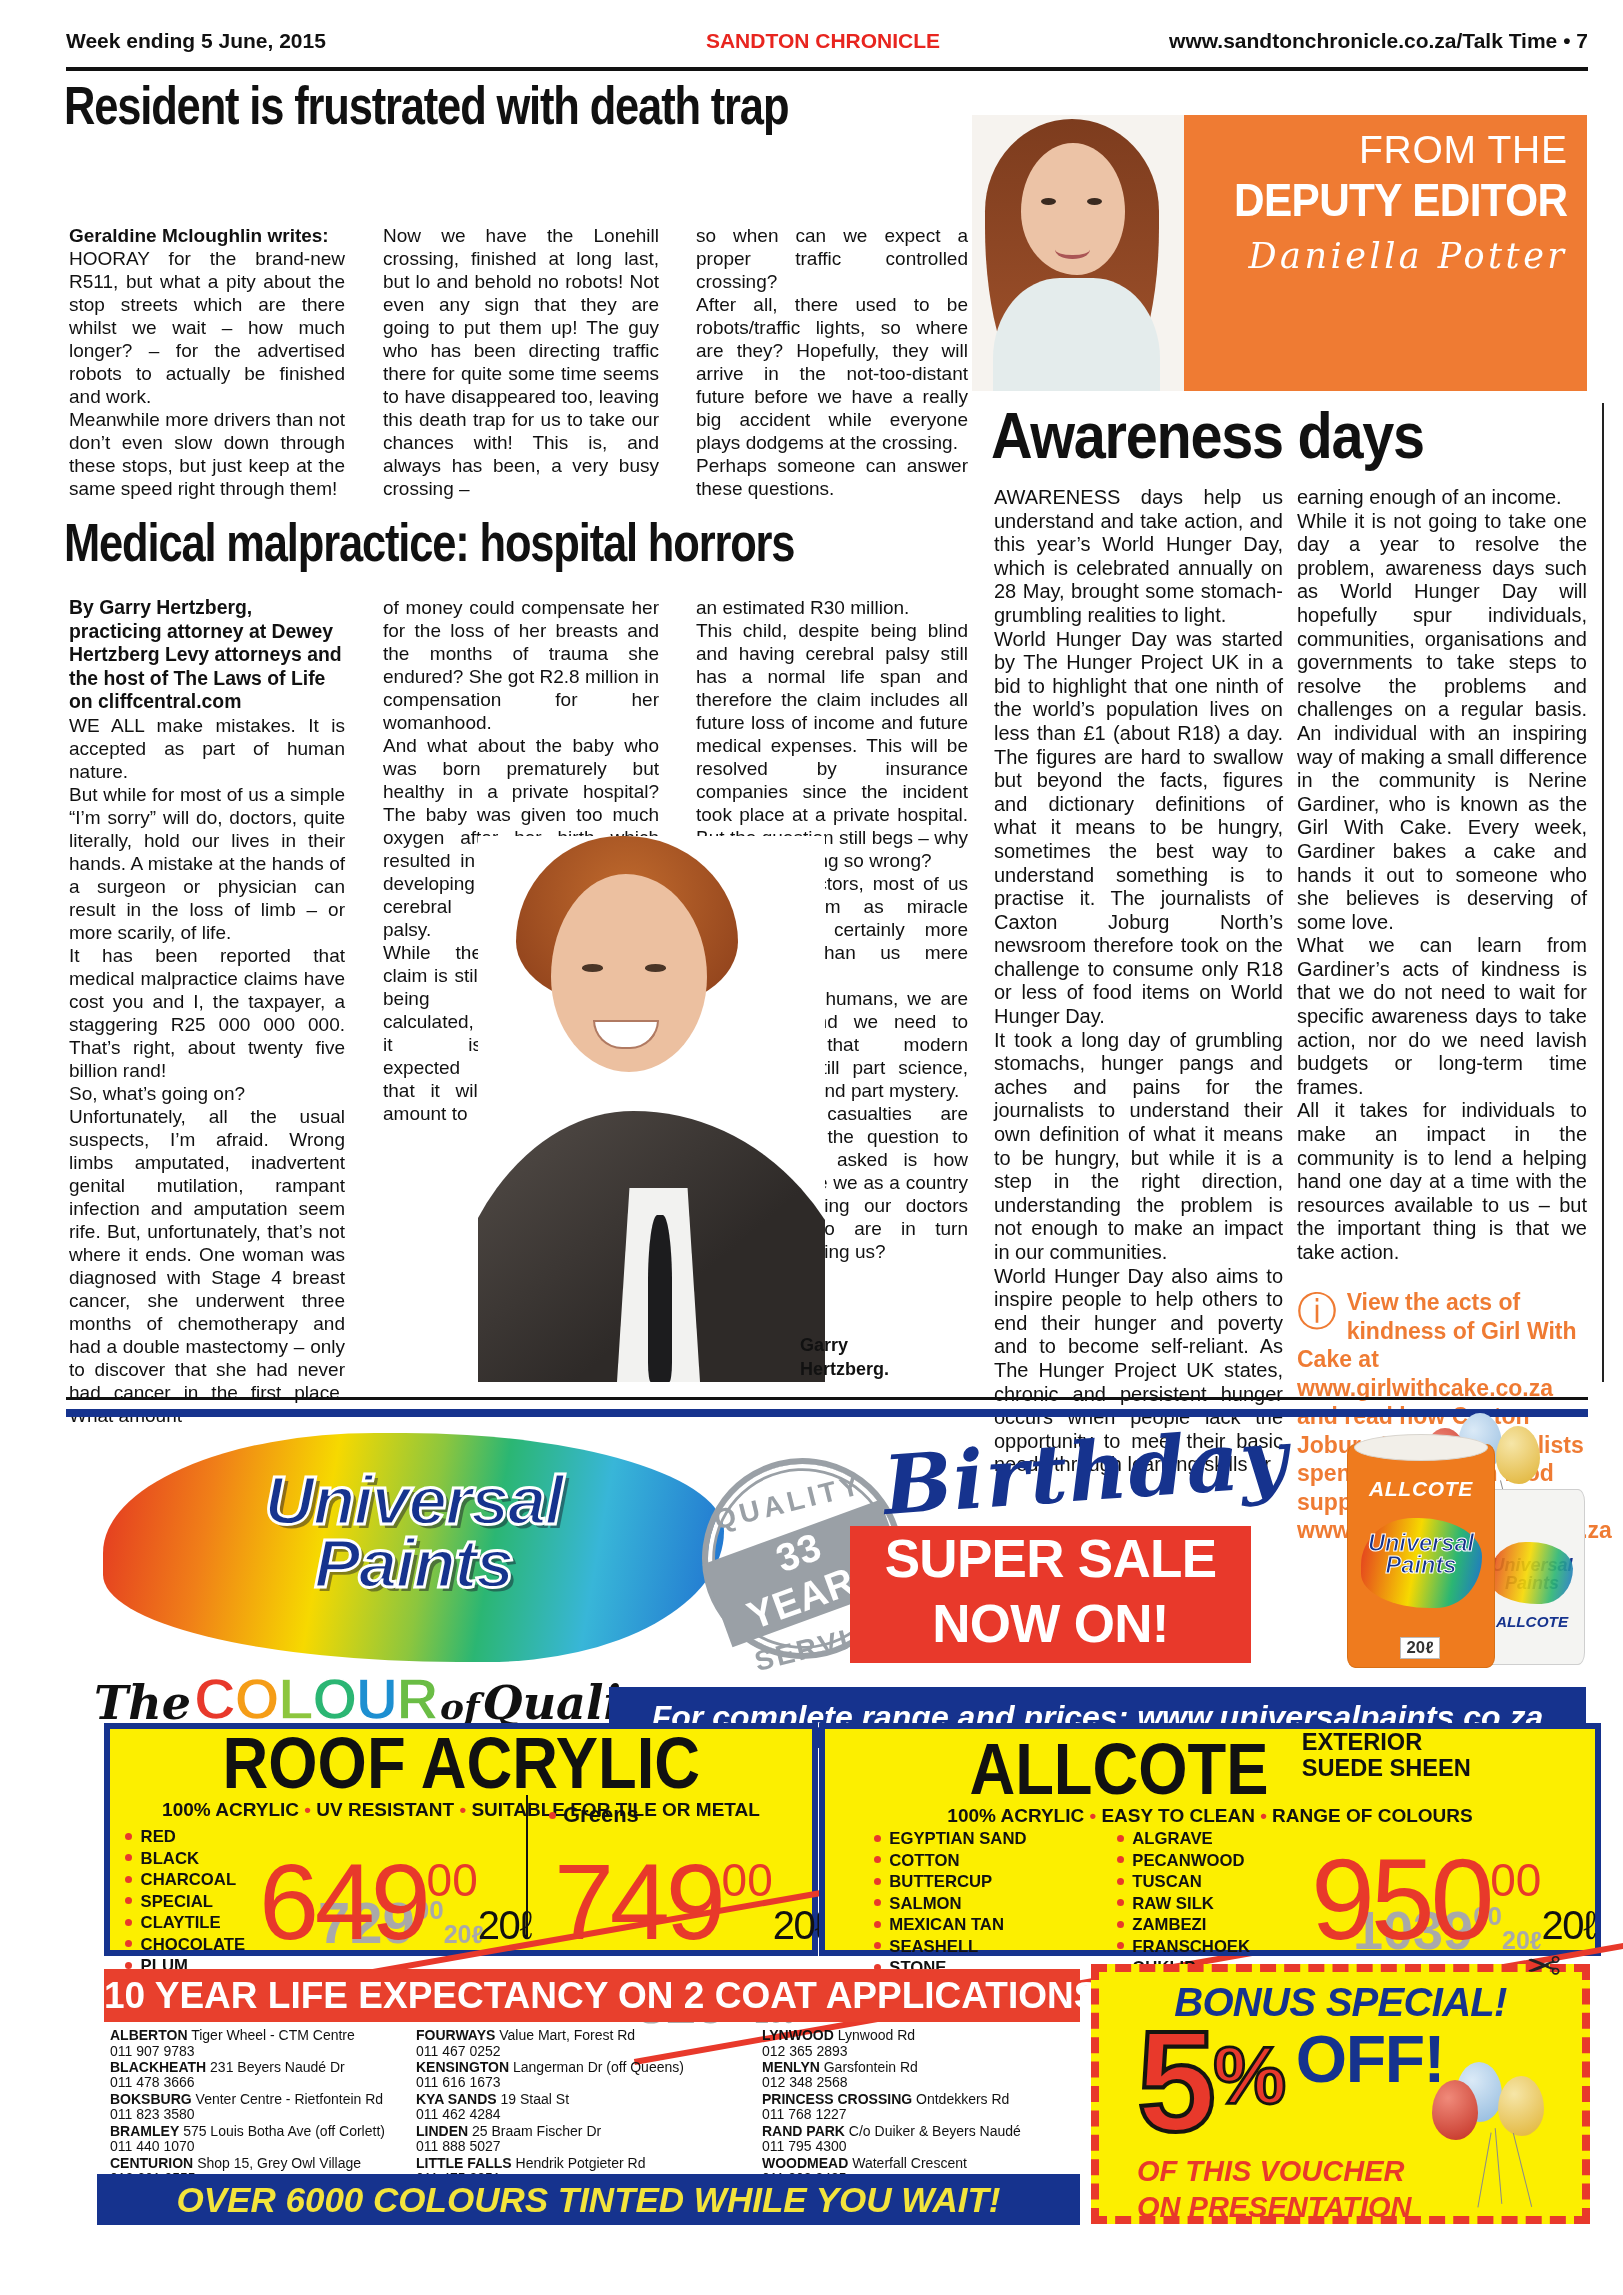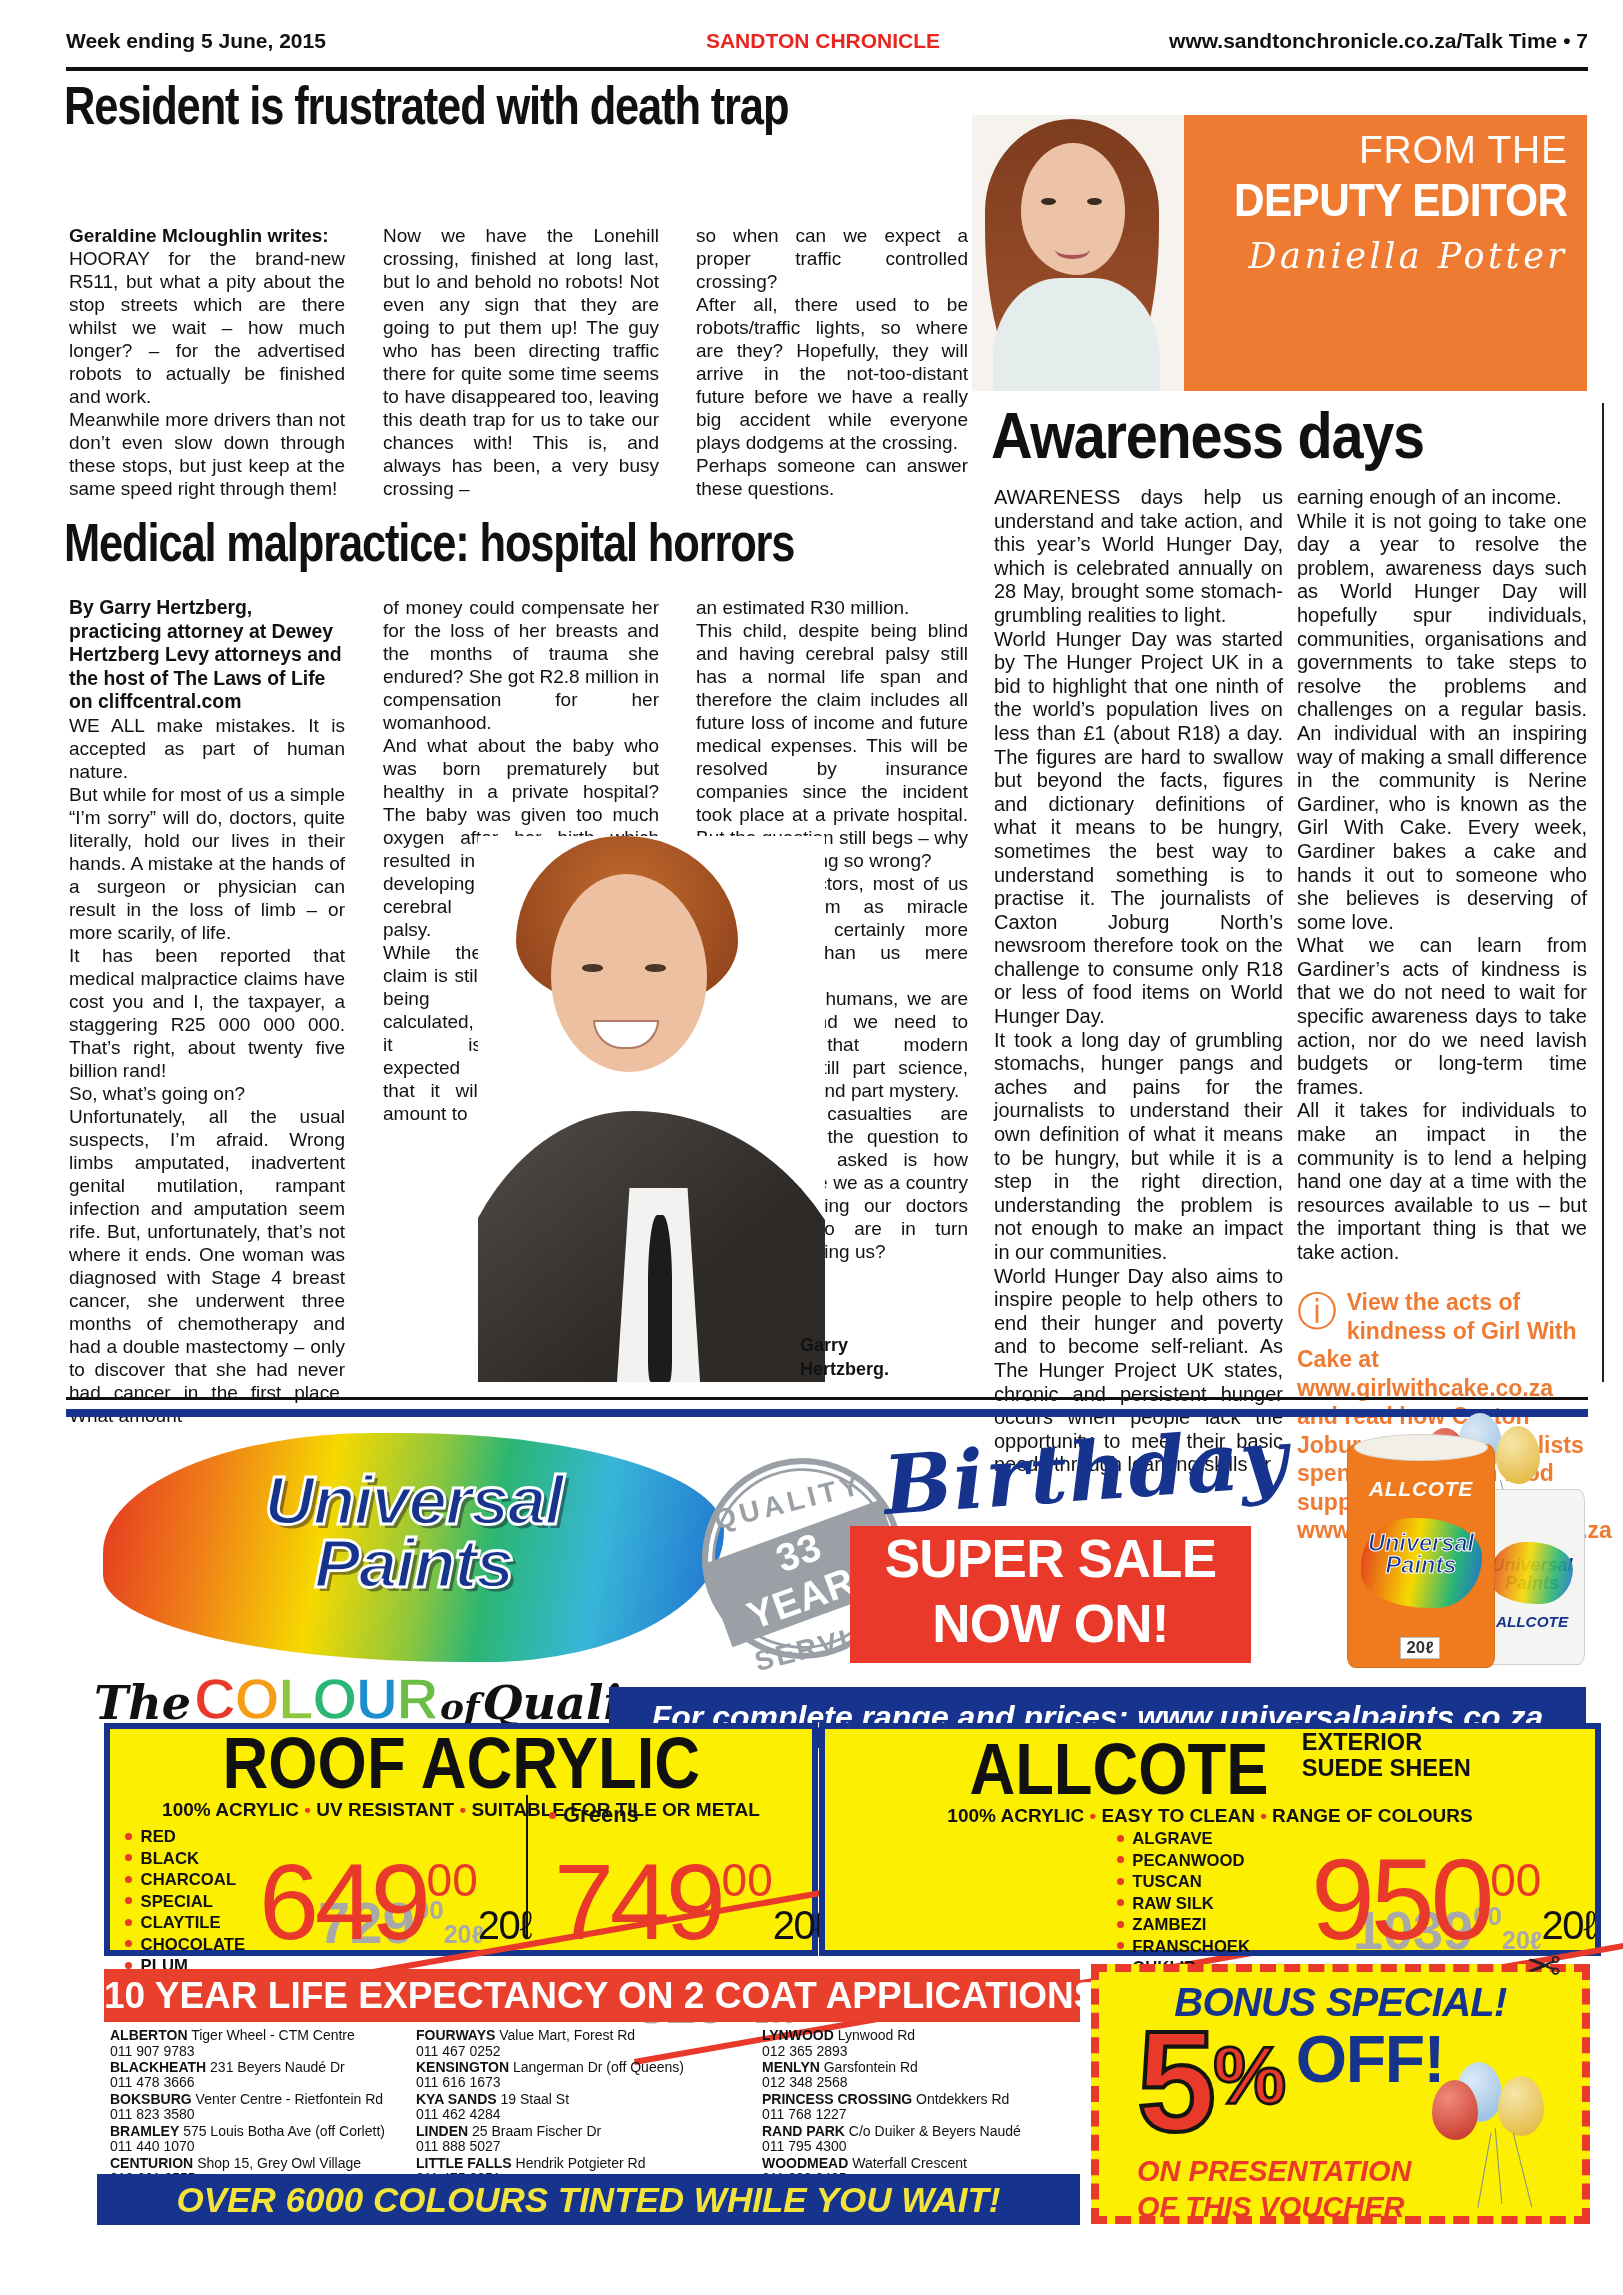--- a/index.html
+++ b/index.html
@@ -311,20 +311,30 @@
     <div class="abs newprice" style="left:444px;top:104px;"><span>749</span><span class="c">00</span><span class="s">20ℓ</span></div>
   </div>
 
   <div class="abs pricebox" id="allbox">
     <div class="pb-title"><span class="cond2">ALLCOTE</span><span class="subright"><span>EXTERIOR</span><br><span>SUEDE SHEEN</span></span></div>
     <div class="featline">
       <span>100% ACRYLIC</span>
       <span>EASY TO CLEAN</span>
       <span>RANGE OF COLOURS</span>
     </div>
+    <ul class="clist abs" style="left:49px;top:99px;">
+      <li>EGYPTIAN SAND</li>
+      <li>COTTON</li>
+      <li>BUTTERCUP</li>
+      <li>SALMON</li>
+      <li>MEXICAN TAN</li>
+      <li>SEASHELL</li>
+      <li>STONE</li>
+      <li class="nodot">SUNSET</li>
+    </ul>
     <ul class="clist abs" style="left:292px;top:99px;">
       <li>ALGRAVE</li>
       <li>PECANWOOD</li>
       <li>TUSCAN</li>
       <li>RAW SILK</li>
       <li>ZAMBEZI</li>
       <li>FRANSCHOEK</li>
       <li>OUKLIP</li>
     </ul>
     <div class="abs oldprice" style="left:528px;top:61px;font-size:54px;"><span>1039</span><span class="c">00</span><span class="s">20ℓ</span></div>
@@ -356,22 +366,22 @@
   </div>
 
   <div class="abs" id="bottombar">OVER 6000 COLOURS TINTED WHILE YOU WAIT!</div>
 
   <div class="abs" id="voucher">
     <div id="v-scissors">✂</div>
     <div id="v-title">BONUS SPECIAL!</div>
     <div id="v-big">
       <span id="v-five">5</span><span id="v-pct">%</span><span id="v-off">OFF!</span>
     </div>
+    <div id="v-l2">OF THIS VOUCHER</div>
     <div id="v-l1">ON PRESENTATION</div>
-    <div id="v-l2">OF THIS VOUCHER</div>
     <div class="vballoon" id="vb-blue"></div>
     <div class="vballoon" id="vb-red"></div>
     <div class="vballoon" id="vb-yel"></div>
     <div class="vstring" style="right:97px;top:160px;transform:rotate(10deg);"></div>
     <div class="vstring" style="right:83px;top:156px;transform:rotate(-5deg);"></div>
     <div class="vstring" style="right:59px;top:160px;transform:rotate(-14deg);"></div>
   </div>
 
 </div>
 

